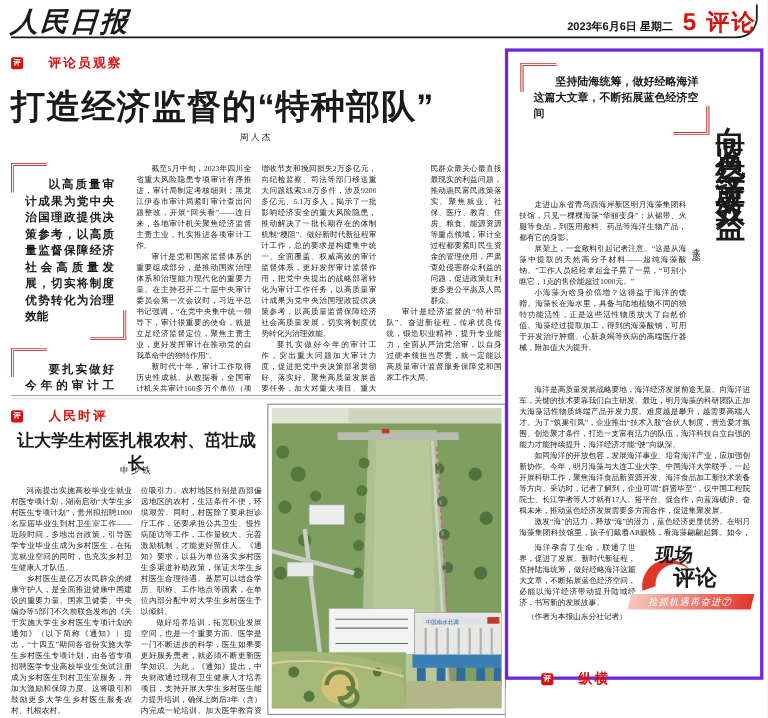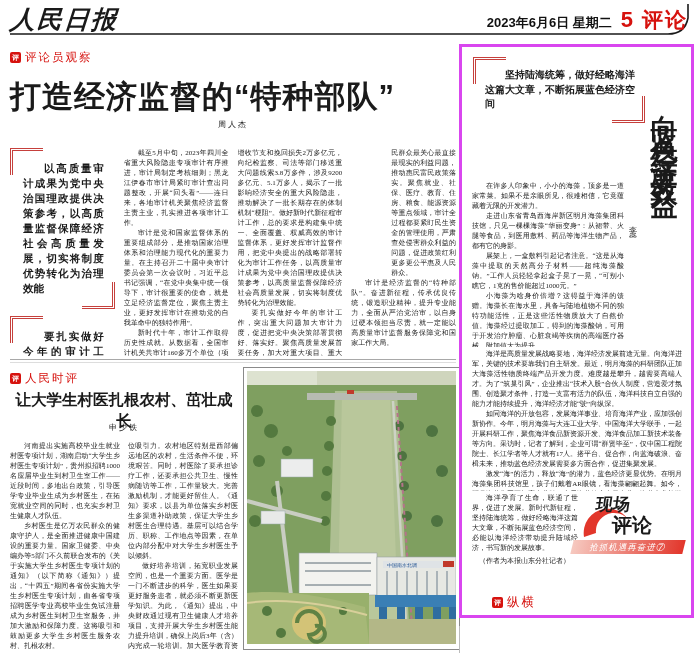--- a/index.html
+++ b/index.html
@@ -3,28 +3,28 @@
 <meta charset="utf-8">
 <style>
   html,body{margin:0;padding:0;background:#e9e9e9;}
   #page{position:relative;width:698px;height:653px;background:#fff;overflow:hidden;
         font-family:"Liberation Serif",serif;color:#1a1a1a;}
   .abs{position:absolute;}
   
   .masthead{left:10px;top:3px;font-family:"Liberation Serif",serif;font-weight:bold;
             font-style:italic;font-size:25px;letter-spacing:2px;transform:skewX(-4deg);}
   .header-right{right:10px;top:6px;display:flex;align-items:baseline;gap:9px;}
-  .dateline{font-size:13px;font-weight:bold;color:#111;font-family:"Liberation Sans",sans-serif;margin-left:46px;}
+  .dateline{font-size:10px;font-weight:bold;color:#111;font-family:"Liberation Sans",sans-serif;margin-left:46px;}
   .pageno{font-size:22px;font-weight:bold;color:#d6120e;font-family:"Liberation Sans",sans-serif;}
   .sectitle{font-size:21px;font-weight:bold;color:#d6120e;font-family:"Liberation Sans",sans-serif;letter-spacing:2px;}
   
   .sechead{display:flex;align-items:center;gap:4px;font-family:"Liberation Sans",sans-serif;}
   .secicon{width:11px;height:11px;background:#d6120e;color:#fff;font-size:7px;line-height:11px;
            text-align:center;font-weight:bold;border-radius:2px;flex:0 0 auto;}
-  .seclabel{font-size:11.5px;font-weight:normal;color:#d6120e;letter-spacing:2px;}
+  .seclabel{font-size:11.5px;font-weight:bold;color:#d6120e;letter-spacing:2px;margin-left:19px;}
   
   .headline1{left:10px;top:76px;width:446px;text-align:left;font-size:31px;font-weight:bold;
              font-family:"Liberation Sans",sans-serif;letter-spacing:1px;}
   .author{text-align:center;font-size:8px;color:#222;letter-spacing:2px;}
   .cols{display:flex;}
   .col{flex:1;overflow:hidden;}
   .bt{font-size:7px;line-height:10px;text-align:justify;text-indent:2em;margin:0;color:#1c1c1c;}
   .quote{position:relative;padding:13px 11px 13px 13px;font-family:Liberation Sans, sans-serif;
          font-weight:bold;font-size:10.5px;line-height:15px;text-align:justify;text-indent:2em;}
   .qtl{position:absolute;top:0;left:0;width:30px;height:24px;
@@ -33,21 +33,21 @@
        border-bottom:3px double #c6403c;border-right:3px double #c6403c;}
   .divider{border-top:1px solid #a8a8a8;border-bottom:1px solid #ddd;height:2px;}
   
   .headline2{left:10px;top:390px;width:228px;text-align:center;font-size:15.5px;font-weight:bold;
              font-family:"Liberation Sans",sans-serif;}
   
   .photo{left:243px;top:367px;width:217px;height:283px;border:1px solid #8a8a8a;background:#fff;
          padding:3px;box-sizing:border-box;}
   .photo svg{display:block;width:209px;height:273px;}
   
-  .redbox{left:459px;top:44px;width:235px;height:574px;border:3px solid #d946ef;box-sizing:border-box;background:#fff;}
+  .redbox{left:459px;top:44px;width:235px;height:574px;border:3px solid #6d28d9;box-sizing:border-box;background:#fff;}
   .quote3{left:11px;top:10px;width:150px;padding:11px 10px 11px 12px;font-family:"Liberation Sans",sans-serif;
           font-weight:bold;font-size:10px;line-height:14.5px;text-align:justify;text-indent:2em;position:absolute;}
   .vtitle{right:9px;top:46px;writing-mode:vertical-rl;font-family:"Liberation Sans",sans-serif;
           font-size:27px;font-weight:bold;letter-spacing:11px;position:absolute;}
   .vauthor{right:54px;top:172px;writing-mode:vertical-rl;font-size:8px;color:#333;letter-spacing:4px;position:absolute;}
   .body3a{left:10px;top:134px;width:152px;height:166px;overflow:hidden;position:absolute;}
   .body3b{left:10px;top:302px;width:210px;height:142px;overflow:hidden;position:absolute;}
   .body3c{left:10px;top:446px;width:106px;height:112px;overflow:hidden;position:absolute;}
   .byline{font-size:7px;margin-top:3px;text-indent:1em;}
   
@@ -224,21 +224,20 @@
 
   <div class="abs redbox">
     <div class="quote3">
       <span class="qtl"></span>
       <span>坚持陆海统筹，做好经略海洋这篇大文章，不断拓展蓝色经济空间</span>
       <span class="qbr"></span>
     </div>
     <div class="vtitle">向蓝色经济要效益</div>
     <div class="vauthor">李蕊</div>
     <div class="body3a">
-      <p class="bt">在许多人印象中，小小的海藻，顶多是一道家常菜。如果不是亲眼所见，很难相信，它竟蕴藏着无限的开发潜力。</p>
       <p class="bt">走进山东省青岛西海岸新区明月海藻集团科技馆，只见一棵棵海藻“华丽变身”：从裙带、火腿等食品，到医用敷料、药品等海洋生物产品，都有它的身影。</p>
       <p class="bt">展架上，一盒敷料引起记者注意。“这是从海藻中提取的天然高分子材料——超纯海藻酸钠。”工作人员轻轻拿起盒子晃了一晃，“可别小瞧它，1克的售价能超过1000元。”</p>
       <p class="bt">小海藻为啥身价倍增？这得益于海洋的馈赠。海藻长在海水里，具备与陆地植物不同的独特功能活性，正是这些活性物质放大了自然价值。海藻经过提取加工，得到的海藻酸钠，可用于开发治疗肿瘤、心脏衰竭等疾病的高端医疗器械，附加值大为提升。</p>
     </div>
     <div class="body3b">
       <p class="bt">海洋是高质量发展战略要地，海洋经济发展前途无量。向海洋进军，关键的技术要靠我们自主研发。最近，明月海藻的科研团队正加大海藻活性物质终端产品开发力度。难度越是攀升，越需要高端人才。为了“筑巢引凤”，企业推出“技术入股”合伙人制度，营造爱才氛围、创造聚才条件，打造一支富有活力的队伍，海洋科技自立自强的能力才能持续提升，海洋经济才能“驶”向纵深。</p>
       <p class="bt">如同海洋的开放包容，发展海洋事业、培育海洋产业，应加强创新协作。今年，明月海藻与大连工业大学、中国海洋大学联手，一起开展科研工作，聚焦海洋食品新资源开发、海洋食品加工新技术装备等方向。采访时，记者了解到，企业可谓“群贤毕至”，仅中国工程院院士、长江学者等人才就有17人。搭平台、促合作，向蓝海破浪、奋楫未来，推动蓝色经济发展需要多方面合作，促进集聚发展。</p>
       <p class="bt">激发“海”的活力，释放“海”的潜力，蓝色经济更显优势。在明月海藻集团科技馆里，孩子们戴着AR眼镜，看海藻翩翩起舞。如今，明月海藻集团正拓宽产业链，布局海藻健康产品产业、海藻文化旅游产业等产业链生态圈。有了产业体系支撑，瞭望更为广阔的市场前景，我们深挖海洋的潜力大有可为。</p>
 
     </div>
@@ -250,18 +249,18 @@
       <svg width="120" height="66" style="position:absolute;left:0;top:0;">
         <path d="M18,44 A24,24 0 1 1 66,36 A18,18 0 1 0 30,40 Z" fill="#e2362b"></path>
       </svg>
       <span class="t1">现场</span>
       <span class="t2">评论</span>
       <span class="banner">抢抓机遇再奋进⑦</span>
     </div>
   </div>
 
   <div class="abs vrule" style="left:459px;top:626px;height:27px;"></div>
-  <div class="abs sechead" style="left:472px;top:594px;padding-left:20px;">
+  <div class="abs sechead" style="left:472px;top:609px;padding-left:20px;">
     <span class="secicon">评</span>
     <span class="seclabel" style="font-size:12.5px;">纵横</span>
   </div>
 
 </div>
 
 </body></html>

